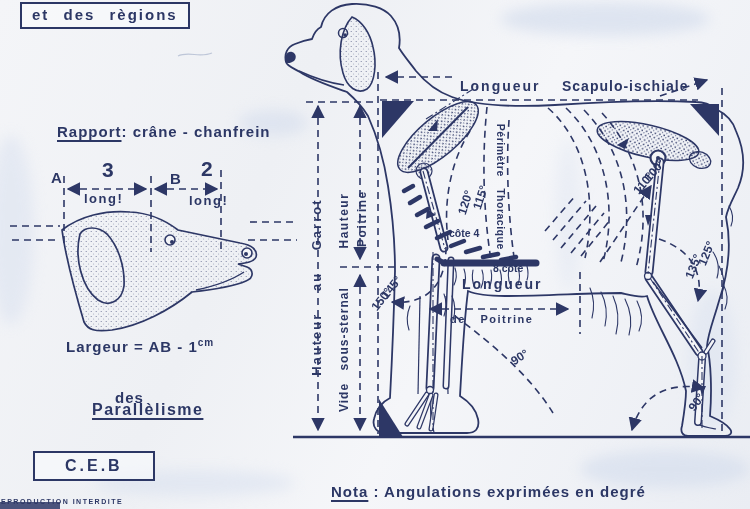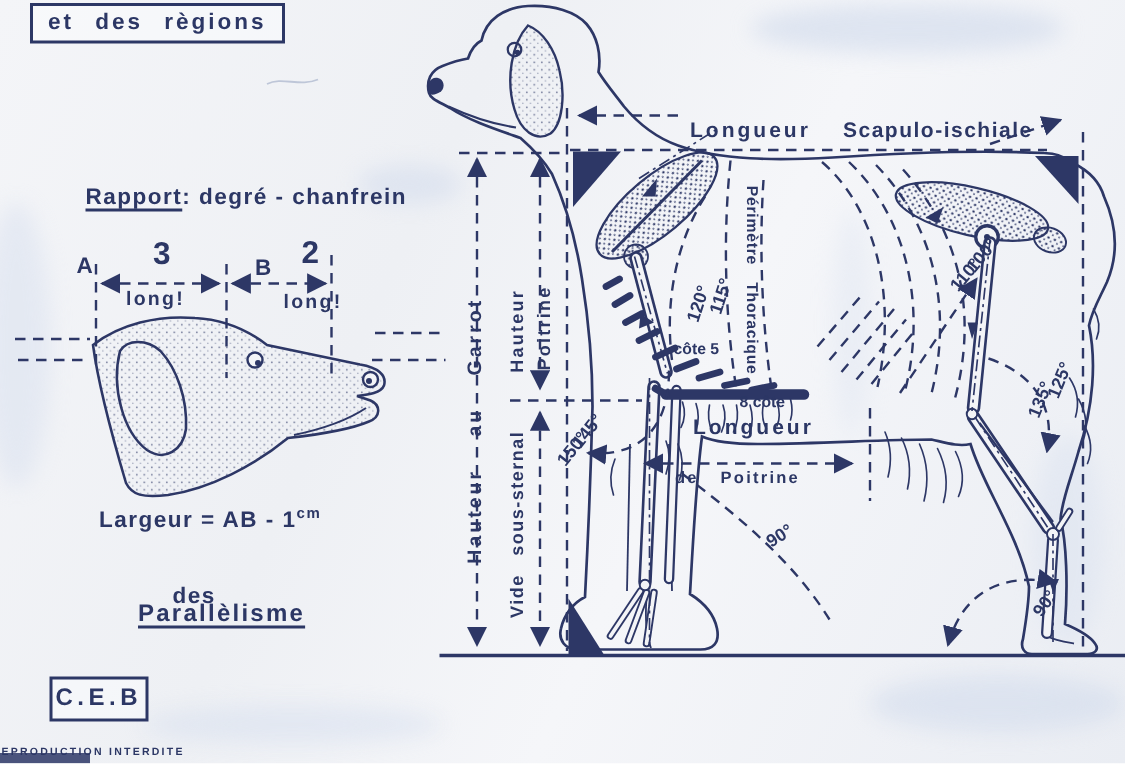--- a/index.html
+++ b/index.html
@@ -203,59 +203,62 @@
       <path class="ink" d="M645,215 L652,215 L648,226 Z"></path>
       <path class="ink" d="M699,386 L706,386 L702,395 Z"></path>
     </g>
   </svg>
 
   <div class="lbl box" style="left:20px;top:2px;padding:3px 10px;text-align:center;font-size:15px;letter-spacing:2px;">
     <div style="word-spacing:8px;text-align:right;">et des règions</div>
   </div>
 
   <div class="lbl" style="left:57px;top:124px;font-size:15px;letter-spacing:1px;">
-    <span class="ul">Rapport</span><span>: degré - chanfrein</span>
+    <span class="ul">Rapport</span><span>: crâne - chanfrein</span>
   </div>
   <div class="lbl" style="left:51px;top:170px;font-size:15px;">A</div>
   <div class="lbl" style="left:102px;top:158px;font-size:21px;">3</div>
   <div class="lbl" style="left:170px;top:171px;font-size:15px;">B</div>
   <div class="lbl" style="left:201px;top:157px;font-size:21px;">2</div>
   <div class="lbl" style="left:84px;top:192px;font-size:13px;letter-spacing:1.5px;">long!</div>
   <div class="lbl" style="left:189px;top:194px;font-size:13px;letter-spacing:1.5px;">long!</div>
 
   <div class="lbl" style="left:66px;top:337px;font-size:15px;letter-spacing:1px;">
     <span>Largeur = AB - 1</span><sup style="font-size:10px;">cm</sup>
   </div>
   <div class="lbl ul" style="left:92px;top:366px;font-size:16px;letter-spacing:1.5px;margin-top:35px;">Parallèlisme</div>
   <div class="lbl" style="left:115px;top:390px;font-size:15px;letter-spacing:1px;">des</div>
 
-  <div class="lbl box" style="left:33px;top:451px;padding:4px 2px;font-size:16px;letter-spacing:3px;">C.E.B</div>
+  <div class="lbl box" style="left:33px;top:451px;padding:4px 30px;font-size:16px;letter-spacing:3px;">C.E.B</div>
   <div class="lbl" style="left:1px;top:498px;font-size:7px;letter-spacing:1.5px;">EPRODUCTION INTERDITE</div>
   <div style="position:absolute;left:0;top:502px;width:60px;height:7px;background:#2d3766;opacity:.85;z-index:2;"></div>
 
   <div class="lbl" style="left:460px;top:79px;font-size:14px;letter-spacing:2px;">Longueur</div>
   <div class="lbl" style="left:562px;top:79px;font-size:14px;letter-spacing:1px;text-align:right;">Scapulo-ischiale</div>
 
   <div class="lbl rot" style="left:167px;top:280px;width:300px;font-size:13px;letter-spacing:2px;word-spacing:16px;transform:rotate(-90deg);">Hauteur  au  Garrot</div>
   <div class="lbl rot" style="left:300px;top:214px;width:90px;font-size:12px;letter-spacing:1.5px;transform:rotate(-90deg);">Hauteur</div>
   <div class="lbl rot" style="left:318px;top:212px;width:90px;font-size:12px;letter-spacing:1.5px;transform:rotate(-90deg);">Poitrine</div>
   <div class="lbl rot" style="left:260px;top:343px;width:170px;font-size:12px;letter-spacing:1px;word-spacing:8px;transform:rotate(-90deg);">Vide  sous-sternal</div>
   <div class="lbl rot" style="left:418px;top:181px;width:165px;font-size:10.5px;letter-spacing:.5px;word-spacing:8px;transform:rotate(90deg);">Périmètre  Thoracique</div>
 
-  <div class="lbl" style="left:449px;top:228px;font-size:10.5px;">côte 5</div>
+  <div class="lbl" style="left:449px;top:228px;font-size:10.5px;">côte 4</div>
   <div class="lbl" style="left:493px;top:225px;font-size:10.5px;margin-top:38px;">8 côte</div>
 
   <div class="lbl" style="left:462px;top:277px;font-size:14px;letter-spacing:2px;">Longueur</div>
   <div class="lbl" style="left:450px;top:313px;font-size:11px;letter-spacing:1.5px;word-spacing:10px;">de  Poitrine</div>
 
   <div class="lbl rot" style="left:463px;top:191px;width:36px;font-size:12px;transform:rotate(-72deg);">115°</div>
   <div class="lbl rot" style="left:448px;top:196px;width:36px;font-size:12px;transform:rotate(-72deg);">120°</div>
   <div class="lbl rot" style="left:374px;top:281px;width:36px;font-size:12px;transform:rotate(-52deg);">145°</div>
   <div class="lbl rot" style="left:364px;top:293px;width:36px;font-size:12px;transform:rotate(-52deg);">150°</div>
   <div class="lbl rot" style="left:637px;top:164px;width:36px;font-size:12px;transform:rotate(-50deg);">100°</div>
   <div class="lbl rot" style="left:626px;top:177px;width:36px;font-size:12px;transform:rotate(-50deg);">110°</div>
   <div class="lbl rot" style="left:689px;top:247px;width:36px;font-size:12px;transform:rotate(-68deg);">125°</div>
   <div class="lbl rot" style="left:676px;top:260px;width:36px;font-size:12px;transform:rotate(-68deg);">135°</div>
   <div class="lbl rot" style="left:502px;top:351px;width:36px;font-size:12px;transform:rotate(-33deg);">90°</div>
   <div class="lbl rot" style="left:679px;top:396px;width:36px;font-size:12px;transform:rotate(-55deg);">90°</div>
 
+  <div class="lbl" style="left:331px;top:484px;font-size:15px;letter-spacing:1px;">
+    <span class="ul">Nota</span><span> : Angulations exprimées en degré</span>
+  </div>
 
 </div>
 
 </body></html>

